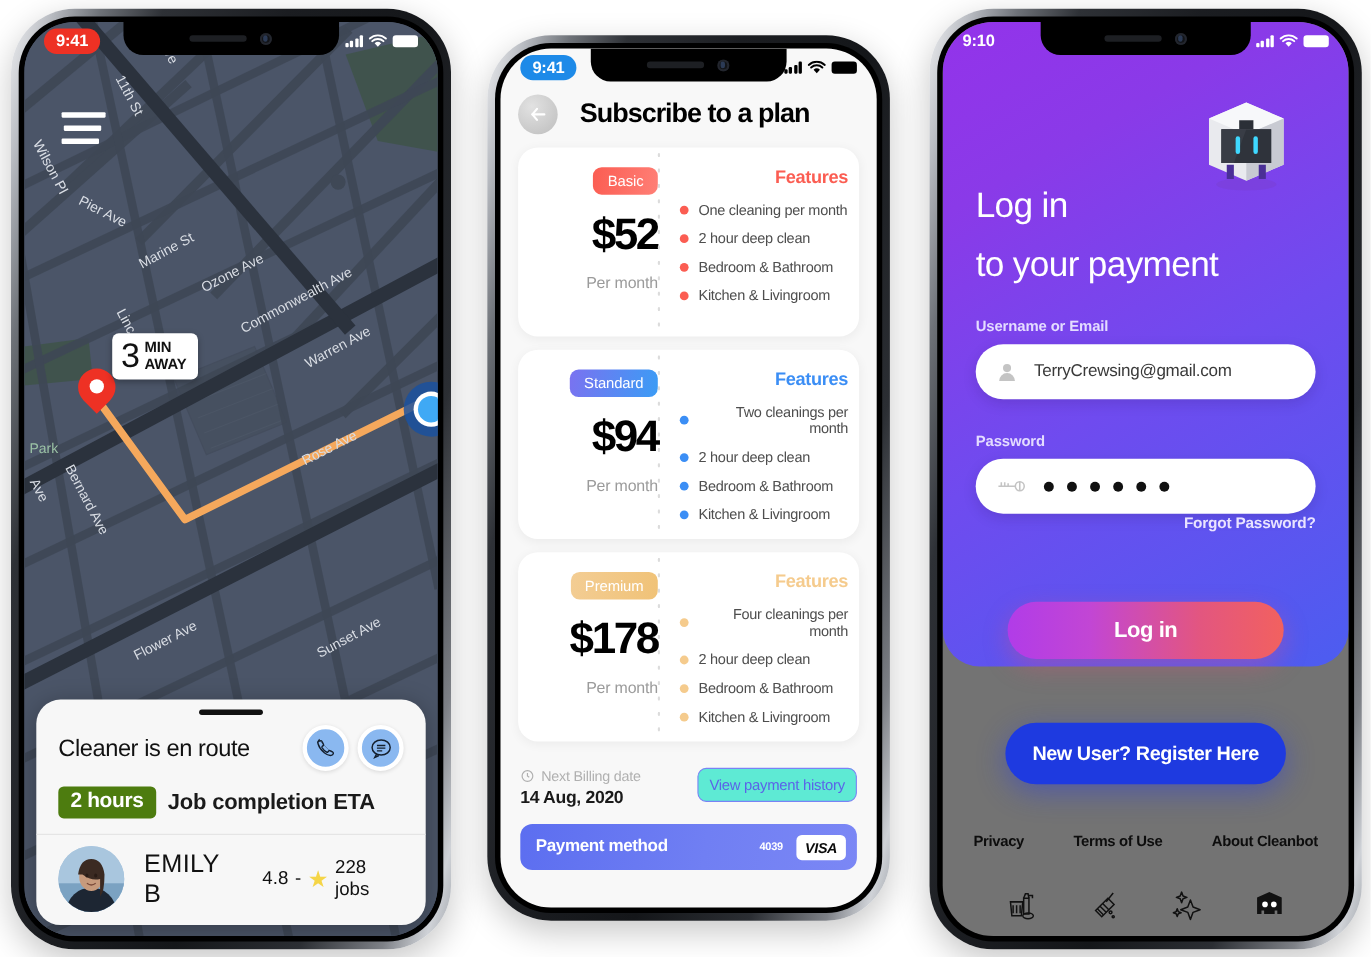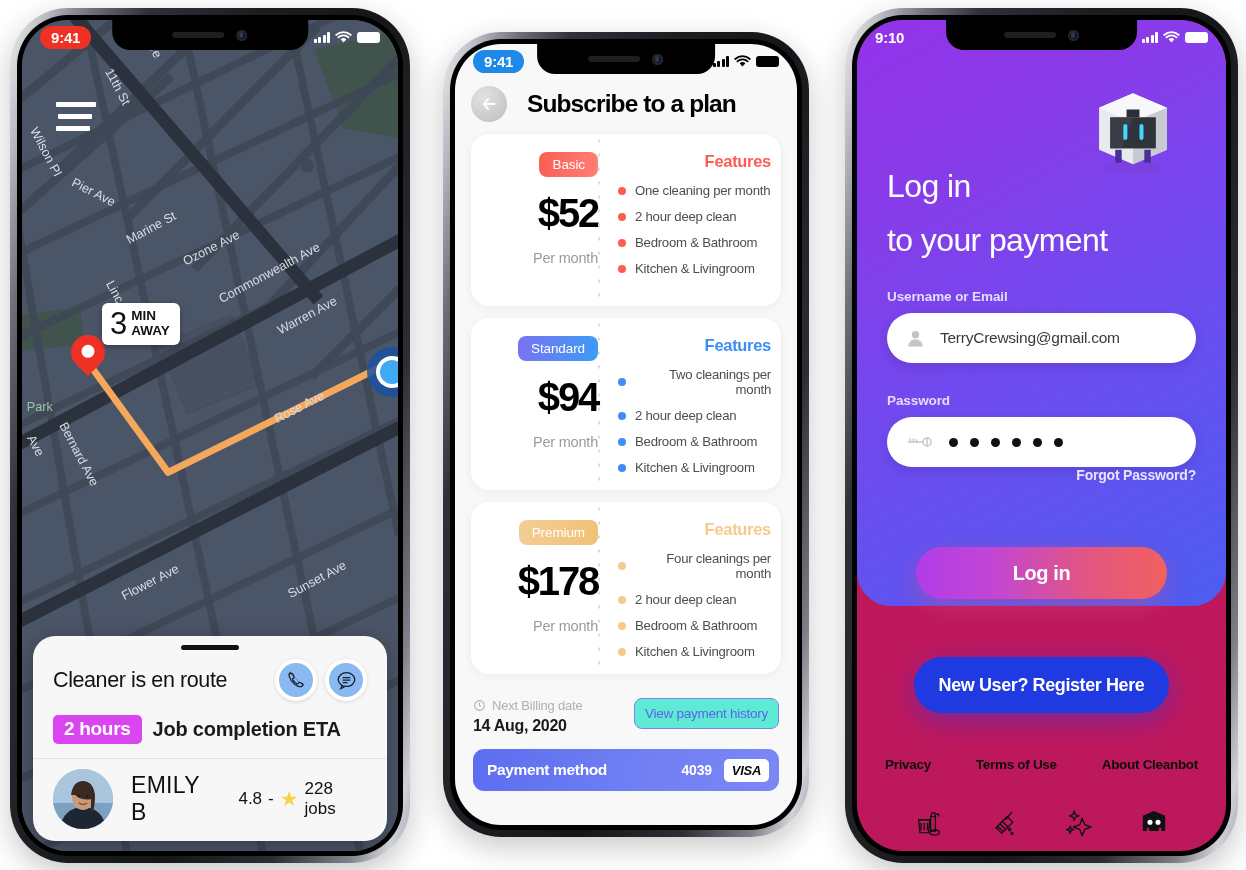--- a/index.html
+++ b/index.html
@@ -105,21 +105,21 @@
   .c1-title { font-size: 21.5px; color: #111; letter-spacing: -.4px; }
   .c1-actions { display: flex; gap: 8px; }
   .act {
     width: 42px; height: 42px; border-radius: 50%; background: #8ab8f0;
     display: flex; align-items: center; justify-content: center;
     border: 4px solid #fff; box-shadow: 0 1px 4px rgba(0,0,0,.12);
     cursor: pointer;
   }
   .eta-row { display: flex; align-items: center; gap: 11px; margin-top: 14px; }
   .badge-red {
-    background: #d946ef; color: #fff; font-size: 19px; font-weight: bold;
+    background: #4d7c0f; color: #fff; font-size: 19px; font-weight: bold;
     padding: 3px 11px 4px; border-radius: 5px; letter-spacing: -.3px;
   }
   .eta-label { font-size: 20px; font-weight: 600; color: #1a1a1a; letter-spacing: -.2px; }
   .card1-bot {
     border-top: 1px solid #e3e3e3; padding: 10px 20px 12px;
     display: flex; align-items: center; gap: 18px;
   }
   .avatar { width: 60px; height: 60px; border-radius: 50%; overflow: hidden; flex: none;
             background: linear-gradient(180deg,#b9cfe4 0%,#8fb3d2 55%,#6d93b4 100%); position: relative; }
   .cleaner-name { font-size: 23px; color: #111; letter-spacing: .3px; }
@@ -164,27 +164,27 @@
   .bill-date { font-size: 16px; font-weight: bold; color: #1a1a1a; margin-top: 4px; letter-spacing: -.3px; }
   .history-btn { border: 1px solid #7a82f5; border-radius: 8px; color: #5b63e8;
                  font-size: 13.5px; padding: 7px 10px; background: #5eead4; cursor: pointer; letter-spacing: -.25px; }
   .paybar {
     margin: 14px 18px 0; background: linear-gradient(100deg,#5c6ef0,#707ff3 55%,#7b87f5);
     border-radius: 11px; height: 42px; display: flex; align-items: center;
     justify-content: space-between; padding: 0 10px 0 14px; cursor: pointer;
   }
   .pay-lab { color: #fff; font-size: 15.5px; font-weight: bold; letter-spacing: -.35px; }
   .pay-right { display: flex; align-items: center; gap: 12px; }
-  .pay-num { color: #fff; font-size: 14px; font-weight: bold; letter-spacing: -.2px; }
+  .pay-num { color: #fff; font-size: 10px; font-weight: bold; letter-spacing: -.2px; }
   .visa { background: #fff; color: #0a0a0a; font-size: 13px; font-weight: bold;
           font-style: italic; padding: 4px 8px; border-radius: 5px; letter-spacing: -.3px; }
 
   
   #phone3 { left: 845px; top: 8px; width: 393px; height: 855px; }
-  #phone3 .screen { background: #be185d; }
+  #phone3 .screen { background: #737373; }
   .p3-purple {
     position: absolute; left: 0; right: 0; top: 0; height: 586px;
     background: linear-gradient(150deg,#9333ea 0%,#8a3ae8 22%,#6f4bef 55%,#4c5df0 100%);
     border-bottom-left-radius: 34px; border-bottom-right-radius: 34px;
   }
   .robot-logo { position: absolute; right: 52px; top: 70px; width: 82px; height: 84px; }
   .p3-body { position: absolute; left: 0; right: 0; top: 0; padding: 0 30px; z-index: 5; }
   .login-h1 { color: #fff; font-size: 32px; font-weight: 500; letter-spacing: -.6px; margin-top: 148px; }
   .login-h2 { color: #fff; font-size: 32px; font-weight: 500; letter-spacing: -.6px; margin-top: 17px; }
   .field-label { color: #e4dcff; font-size: 13.5px; font-weight: bold; margin-top: 30px; letter-spacing: -.1px; }

